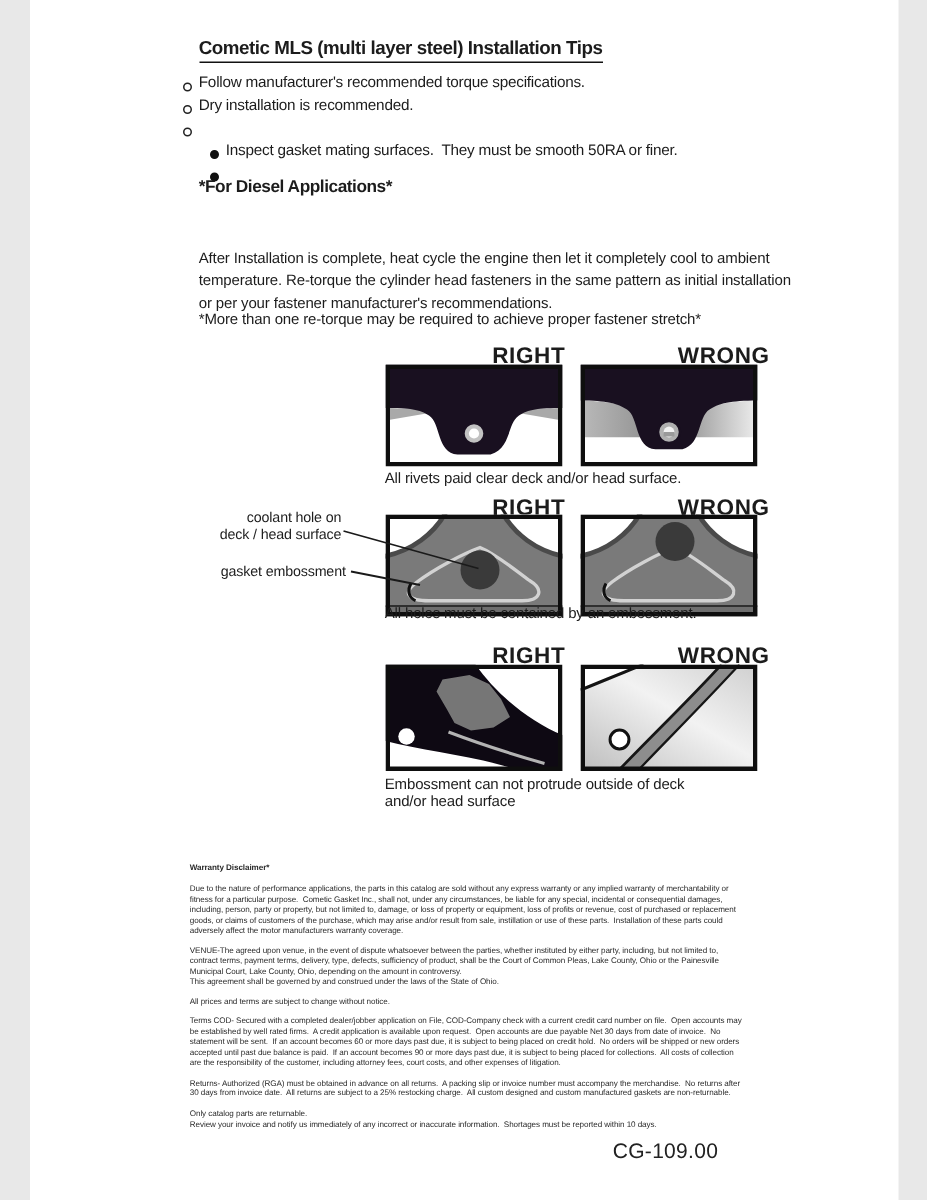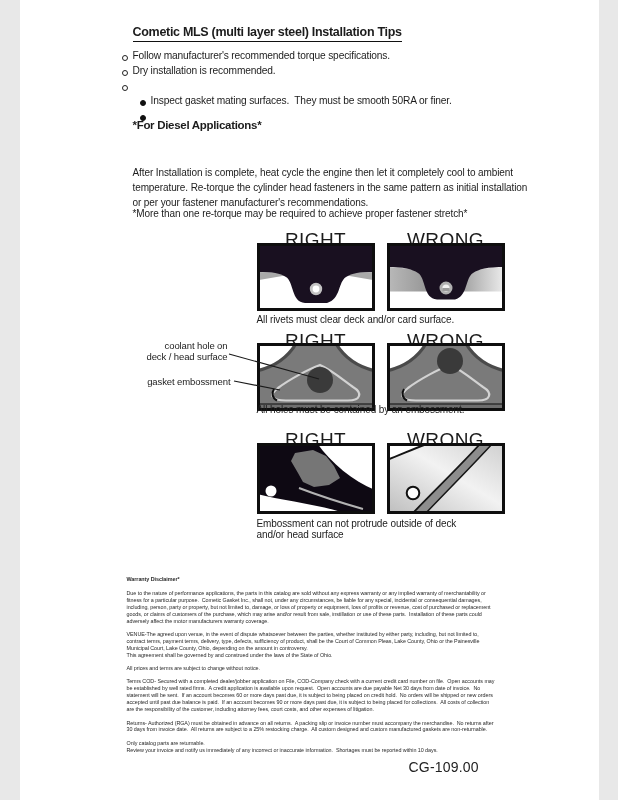--- a/index.html
+++ b/index.html
@@ -20,22 +20,22 @@
   .bullets { left:102px; top:46px; font-size:10.2px; letter-spacing:-0.15px; }
   .b-row { display:flex; height:15px; align-items:flex-end; }
   .b-row.sub { padding-left:18px; }
   .b-marker { flex:0 0 auto; width:4px; height:4px; border:1px solid #222; border-radius:50%;
               margin:4.5px 5px 0 0; }
   .b-marker.filled { background:#111; border-color:#111; margin-top:5px; }
 
   .diesel-heading { left:113px; top:119px; font-size:11.5px; font-weight:bold; letter-spacing:-0.3px; }
   .body-par { left:113px; font-size:10px; line-height:15px; letter-spacing:-0.1px; }
 
-  .rw-label { top:0; font-size:19px; font-weight:normal; letter-spacing:0.4px;
-              transform:translateX(-50%); }
+  .rw-label { top:0; font-size:15px; font-weight:bold; letter-spacing:0.4px;
+              transform:translateX(-50%);margin-left:37px; }
   .diag-caption { font-size:10px; letter-spacing:-0.1px; line-height:11px; }
 
   .side-label { font-size:9.5px; line-height:10.5px; text-align:right; letter-spacing:-0.1px; }
 
   svg.diag { display:block; position:absolute; }
 
   .disclaimer { left:107px; top:576px; width:410px; font-size:5.4px; line-height:6.9px;
                 letter-spacing:-0.05px; color:#2a2a2a; }
   .disclaimer h4 { margin:0 0 7px 0; font-size:5.4px; font-weight:bold; }
   .disclaimer p { margin:0 0 6.5px 0; }
@@ -103,21 +103,21 @@
     <rect x="0" y="0" width="118" height="68" fill="#fff"></rect>
     <path d="M2,24 C20,25 31,26.5 39,31.5 C47,37.5 51,44 55,48.5 L2,48.5 Z" fill="url(#gwl)"></path>
     <path d="M116,24 C98,25 87,26.5 79,31.5 C71,37.5 67,44 63,48.5 L116,48.5 Z" fill="url(#gwr)"></path>
     <path d="M0,0 H118 V24 C100,24 92,26 86,30 C78,35 81,53 68,56.5 L50,56.5 C36,55.5 39,35 31,30 C25,26 17,24 0,24 Z" fill="#191020" style="fill:var(--row1-dark)"></path>
     <circle cx="59" cy="45" r="7.3" fill="#b0b0b0" stroke="#191020" stroke-width="1.6"></circle>
     <circle cx="59" cy="45" r="3.6" fill="#f2f2f2"></circle>
     <rect x="55.4" y="45" width="7.2" height="3" fill="#9a9a9a"></rect>
     <rect x="1.5" y="1.5" width="115" height="65" fill="none" stroke="#0e0e0e" stroke-width="3" style="stroke:var(--border-black)"></rect>
   </svg>
 
-  <div class="abs diag-caption" style="left:237px; top:314px;">All rivets must clear deck and/or card surface.</div>
+  <div class="abs diag-caption" style="left:237px; top:314px;">All rivets paid clear deck and/or head surface.</div>
 
   <div class="abs rw-label" style="left:296px; top:330px;">RIGHT</div>
   <div class="abs rw-label" style="left:426px; top:330px;">WRONG</div>
 
   <div class="abs side-label preline" style="left:88px; top:341px; width:120px;text-align:right;">coolant hole on
 deck / head surface</div>
   <div class="abs side-label" style="left:88px; top:377px; width:123px;">gasket embossment</div>
 
   <svg class="diag" style="left:237px; top:343px;" width="118" height="68" viewBox="0 0 118 68">
     <rect x="0" y="0" width="118" height="68" fill="#7a7a7a" style="fill:var(--gasket-gray)"></rect>

